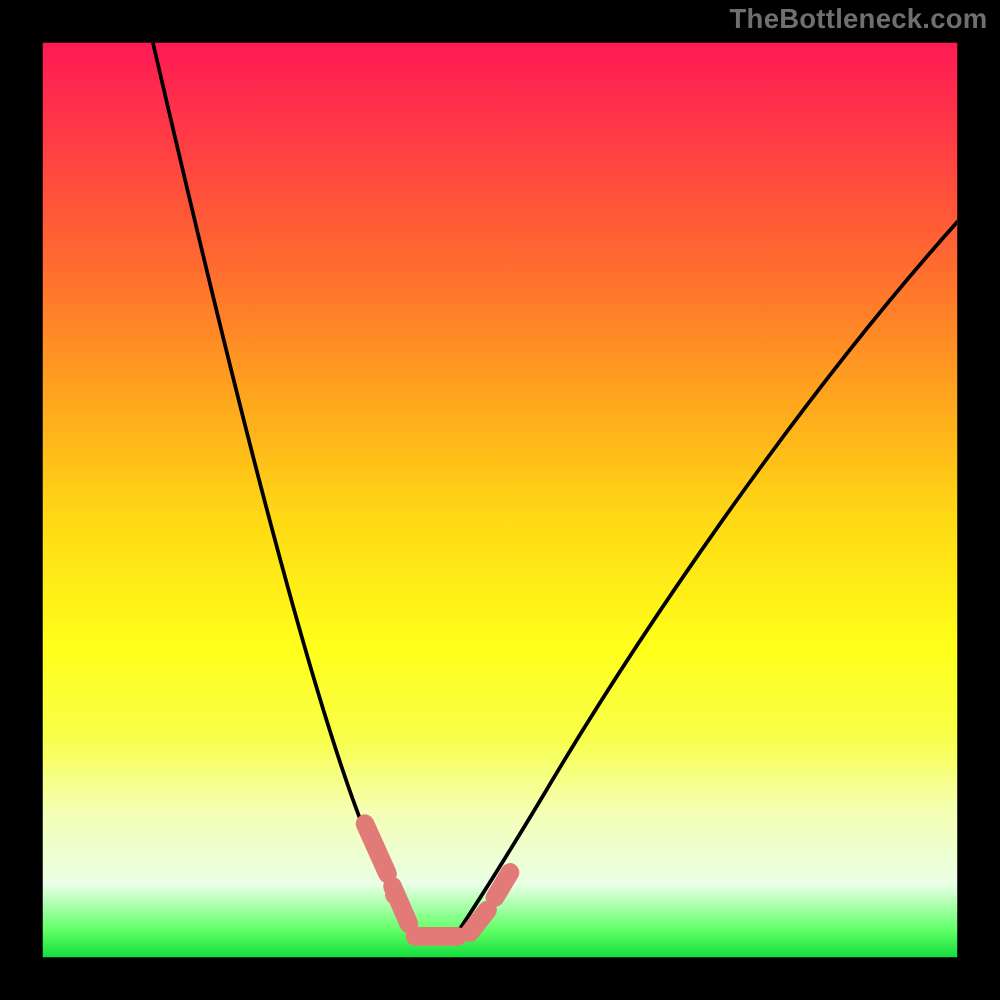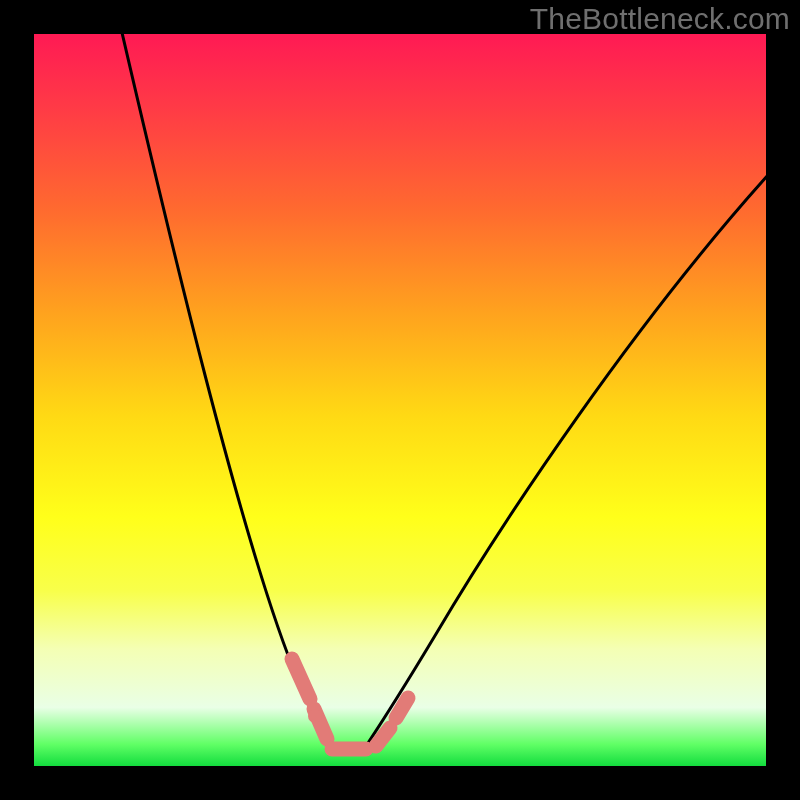--- a/index.html
+++ b/index.html
@@ -17,22 +17,22 @@
     top: 0;
     width: 800px;
     height: 800px;
     background: #000;
   }
   .watermark {
     position: absolute;
     top: 2px;
     right: 10px;
     color: #6f6f6f;
-    font-size: 30px;
-    font-weight: 400;
+    font-size: 22px;
+    font-weight: 700;
     letter-spacing: 0.2px;
     z-index: 5;
   }
   .plot {
     position: absolute;
     left: 34px;
     top: 34px;
     width: 732px;
     height: 732px;
     overflow: hidden;

